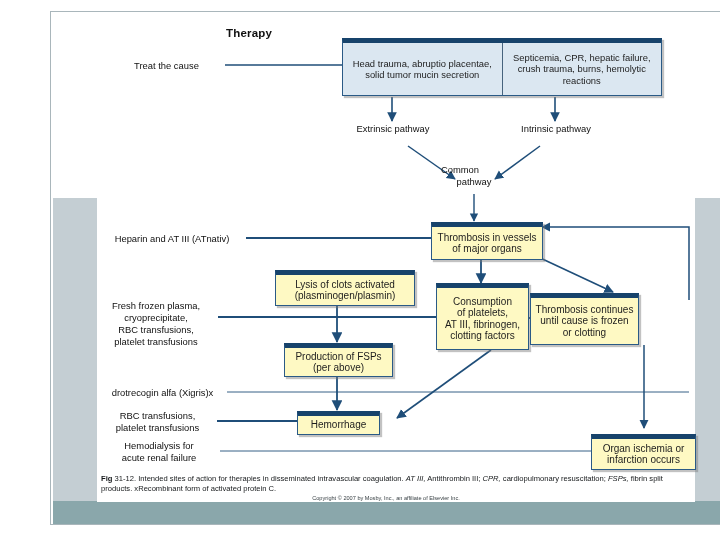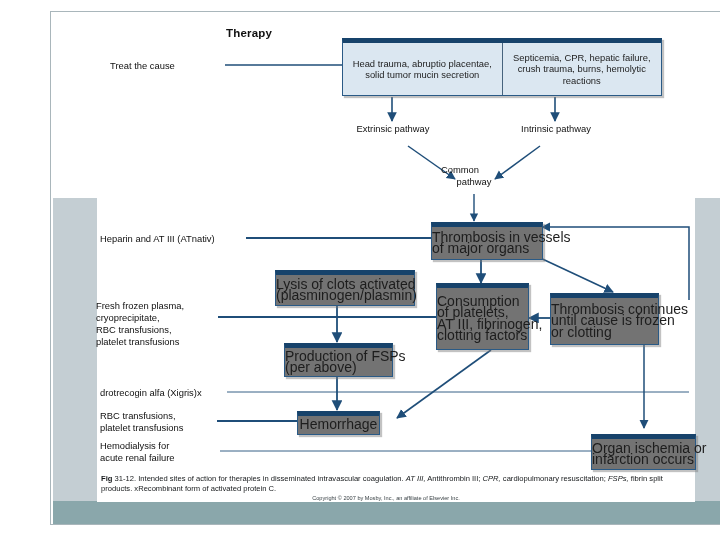--- a/index.html
+++ b/index.html
@@ -75,27 +75,28 @@
     position: absolute;
     left: 0;
     top: 0;
     width: 720px;
     height: 540px;
   }
 
   
   .node {
     position: absolute;
-    background: #737373;
+    background: #fef9c3;
     border: 1px solid #2a5a86;
     border-top: 5px solid #17436b;
     box-sizing: border-box;
     color: #1d1d1d;
-    font-size: 14px;
+    font-size: 10px;
     line-height: 11.4px;
+    text-align: center;
     display: flex;
     align-items: center;
     justify-content: center;
     box-shadow: 2px 2px 1px rgba(120,120,120,0.45);
   }
   .node-inner { padding: 0 3px; width: 100%; }
   .node .ln { display: block; white-space: nowrap; }
 
   
   .twin-wrap {
@@ -124,21 +125,21 @@
   .twin-half.left { border-right: 1px solid #46637d; }
 
   
   .lbl {
     position: absolute;
     font-size: 9.4px;
     line-height: 11.6px;
     color: #101010;
     white-space: nowrap;
   }
-  .lbl.right { text-align: left; }
+  .lbl.right { text-align: center; }
   .lbl.center { text-align: center; }
   .title {
     position: absolute;
     font-size: 11.5px;
     font-weight: bold;
     color: #111111;
     letter-spacing: .2px;
   }
 
   
@@ -262,21 +263,21 @@
 
     <div class="node" style="left:396px; top:283px; width:93px; height:67px;">
       <div class="node-inner">
         <span class="ln">Consumption</span>
         <span class="ln">of platelets,</span>
         <span class="ln">AT III, fibrinogen,</span>
         <span class="ln">clotting factors</span>
       </div>
     </div>
 
-    <div class="node" style="left:510px; top:293px; width:109px; height:52px;">
+    <div class="node" style="left:490px; top:293px; width:109px; height:52px;">
       <div class="node-inner">
         <span class="ln">Thrombosis continues</span>
         <span class="ln">until cause is frozen</span>
         <span class="ln">or clotting</span>
       </div>
     </div>
 
     <div class="node" style="left:257px; top:411px; width:83px; height:24px;">
       <div class="node-inner">
         <span class="ln">Hemorrhage</span>

